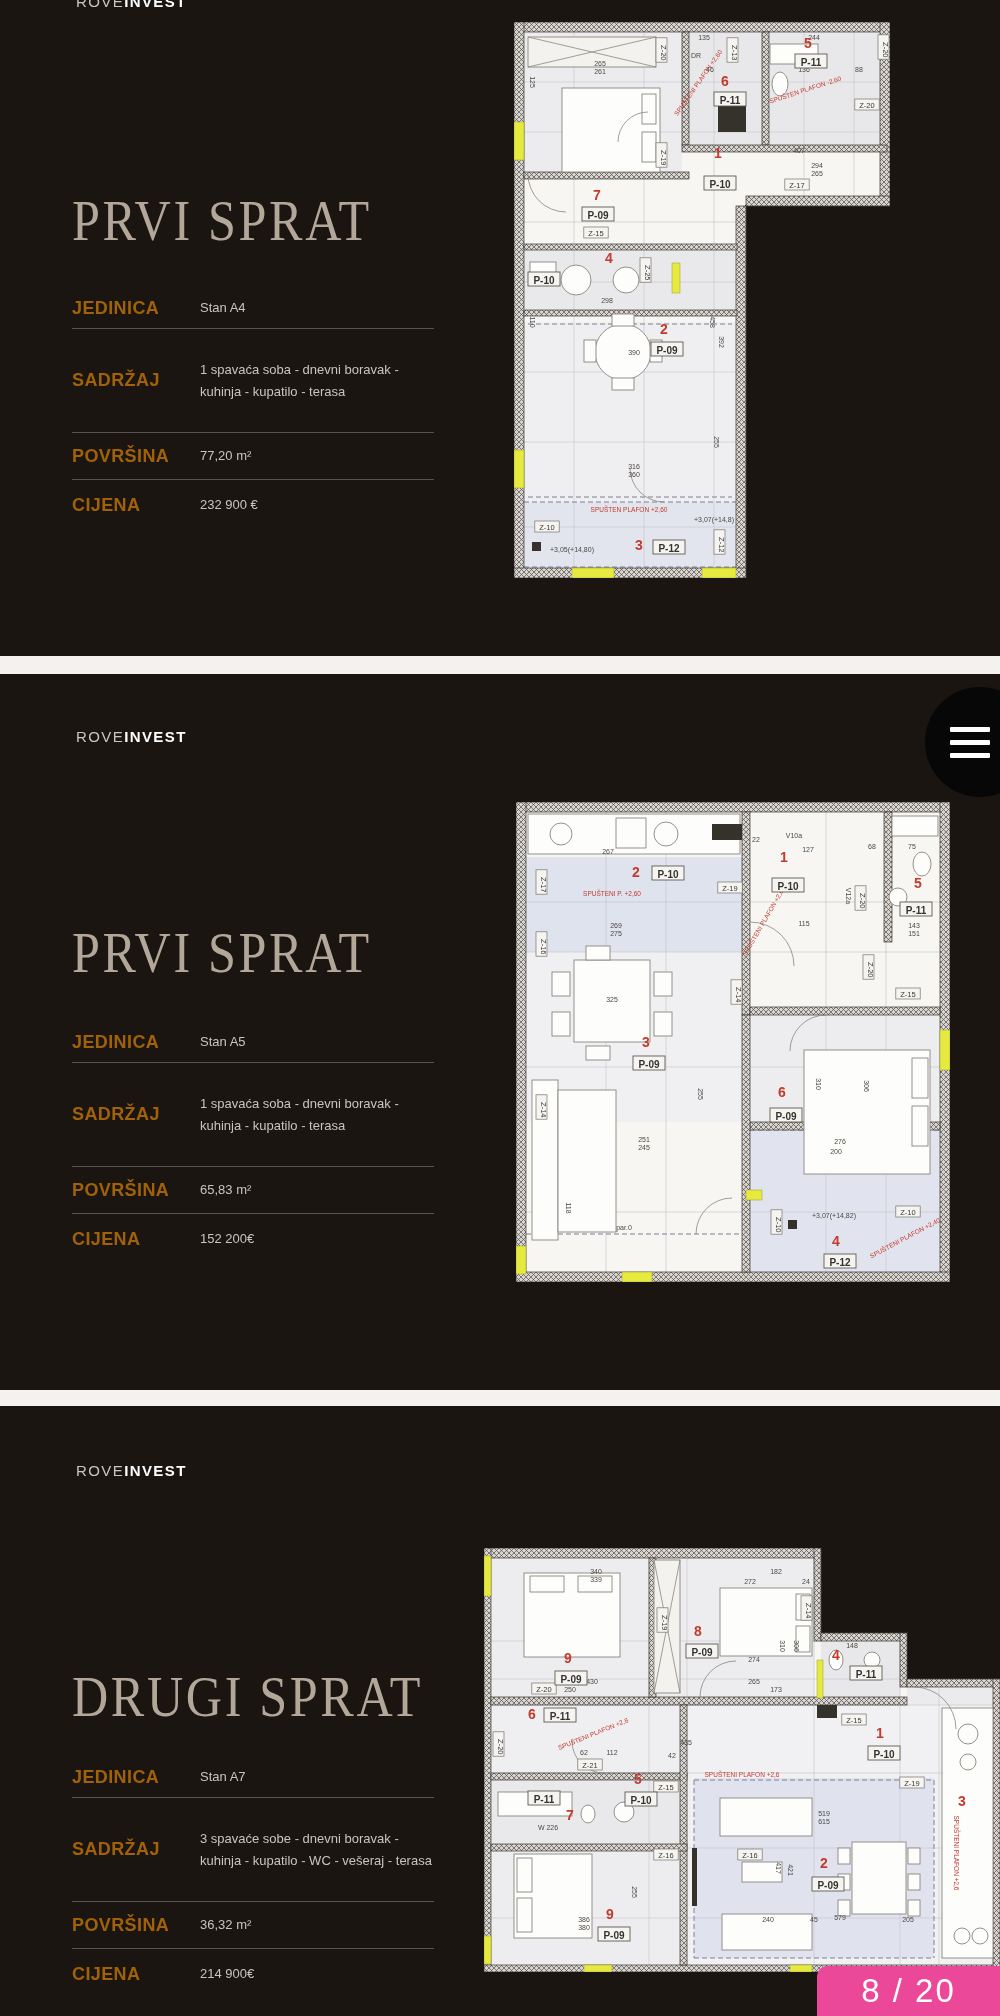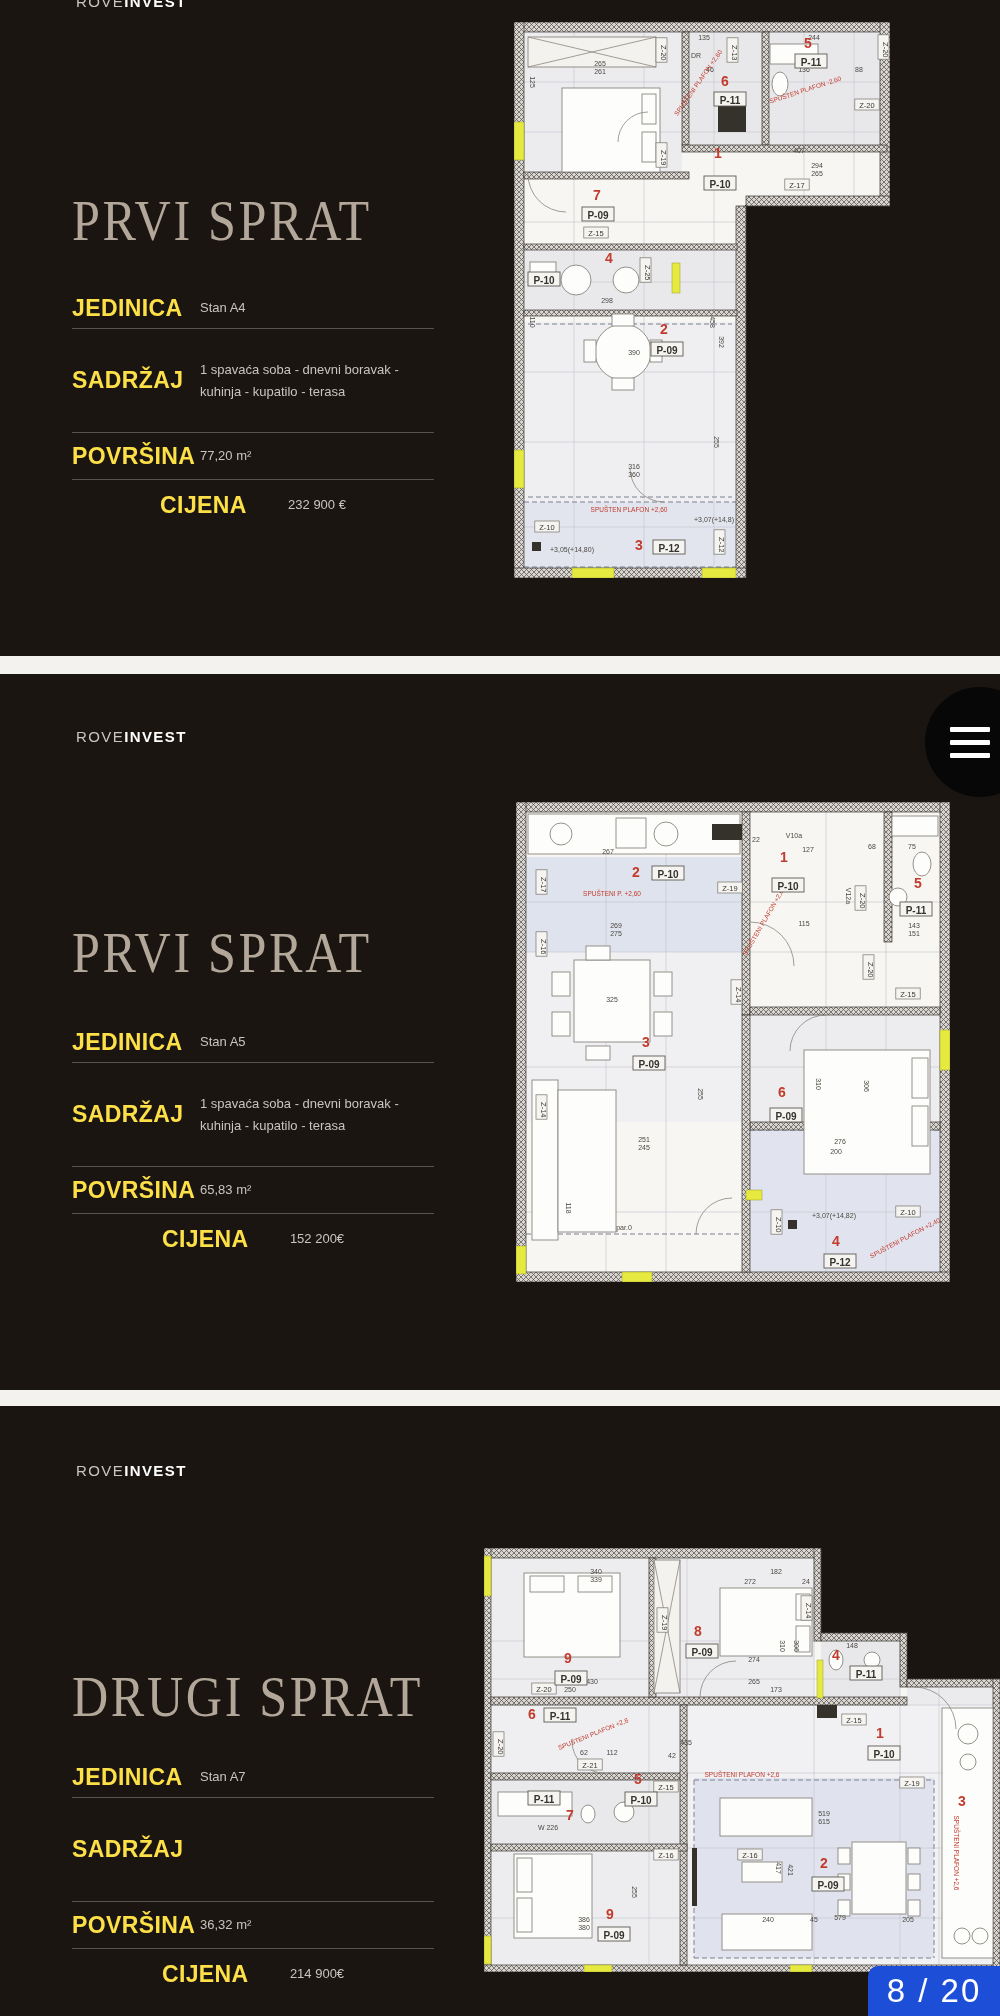--- a/index.html
+++ b/index.html
@@ -26,32 +26,32 @@
          font-weight:400;font-size:57px;line-height:1;letter-spacing:3px;color:#b3a79a;
          transform:scaleX(.88);transform-origin:left;white-space:nowrap;}
   .s0 .title{top:192px;}
   .s1 .title{top:250px;}
   .s2 .title{top:262px;}
   .table{position:absolute;left:72px;width:362px;}
   .s0 .table{top:288px;}
   .s1 .table{top:348px;}
   .s2 .table{top:351px;}
   .row{display:flex;align-items:center;border-bottom:1px solid #57524b;}
-  .row.r4{border-bottom:none;justify-content:center;}
+  .row.r4{border-bottom:none;}
   .r1{height:40px;}
   .r2{min-height:103px;}
   .r3{height:46px;}
   .r4{height:50px;}
-  .lbl{width:128px;font-weight:700;font-size:23px;color:#fde047;letter-spacing:.4px;flex:none;}
+  .lbl{width:128px;font-weight:700;font-size:18px;color:#a16207;letter-spacing:.4px;flex:none;}
   .val{font-size:13px;color:#c8c4be;line-height:21.5px;max-width:234px;}
   .plan{position:absolute;display:block;}
   .s0 .plan{left:514px;top:22px;width:376px;height:556px;}
   .s1 .plan{left:516px;top:128px;width:434px;height:480px;}
   .s2 .plan{left:484px;top:142px;width:516px;height:424px;}
-  .page-indicator{position:absolute;right:0;bottom:0;width:132px;height:50px;background:#1d4ed8;
+  .page-indicator{position:absolute;right:0;bottom:0;width:183px;height:50px;background:#ec4899;
         border-radius:10px 0 0 0;display:flex;align-items:center;justify-content:center;
         color:#ffffff;font-size:33px;font-weight:500;letter-spacing:2px;z-index:5;}
 </style>
 </head>
 <body>
 
 <div id="page">
   <div class="gap" id="gap1"></div>
   <div class="gap" id="gap2"></div>
   <div class="page-indicator">8 / 20</div>
@@ -380,20 +380,21 @@
     <div class="logo"><span class="rove">ROVE</span><span class="invest">INVEST</span></div>
 
     <h1 class="title">DRUGI SPRAT</h1>
     <div class="table">
       <div class="row r1">
         <div class="lbl">JEDINICA</div>
         <div class="val v-unit">Stan A7</div>
       </div>
       <div class="row r2">
         <div class="lbl">SADRŽAJ</div>
+        <div class="val v-contents">3 spavaće sobe - dnevni boravak - kuhinja - kupatilo - WC - vešeraj - terasa</div>
       </div>
       <div class="row r3">
         <div class="lbl">POVRŠINA</div>
         <div class="val v-area">36,32 m²</div>
       </div>
       <div class="row r4">
         <div class="lbl">CIJENA</div>
         <div class="val v-price">214 900€</div>
       </div>
     </div>

